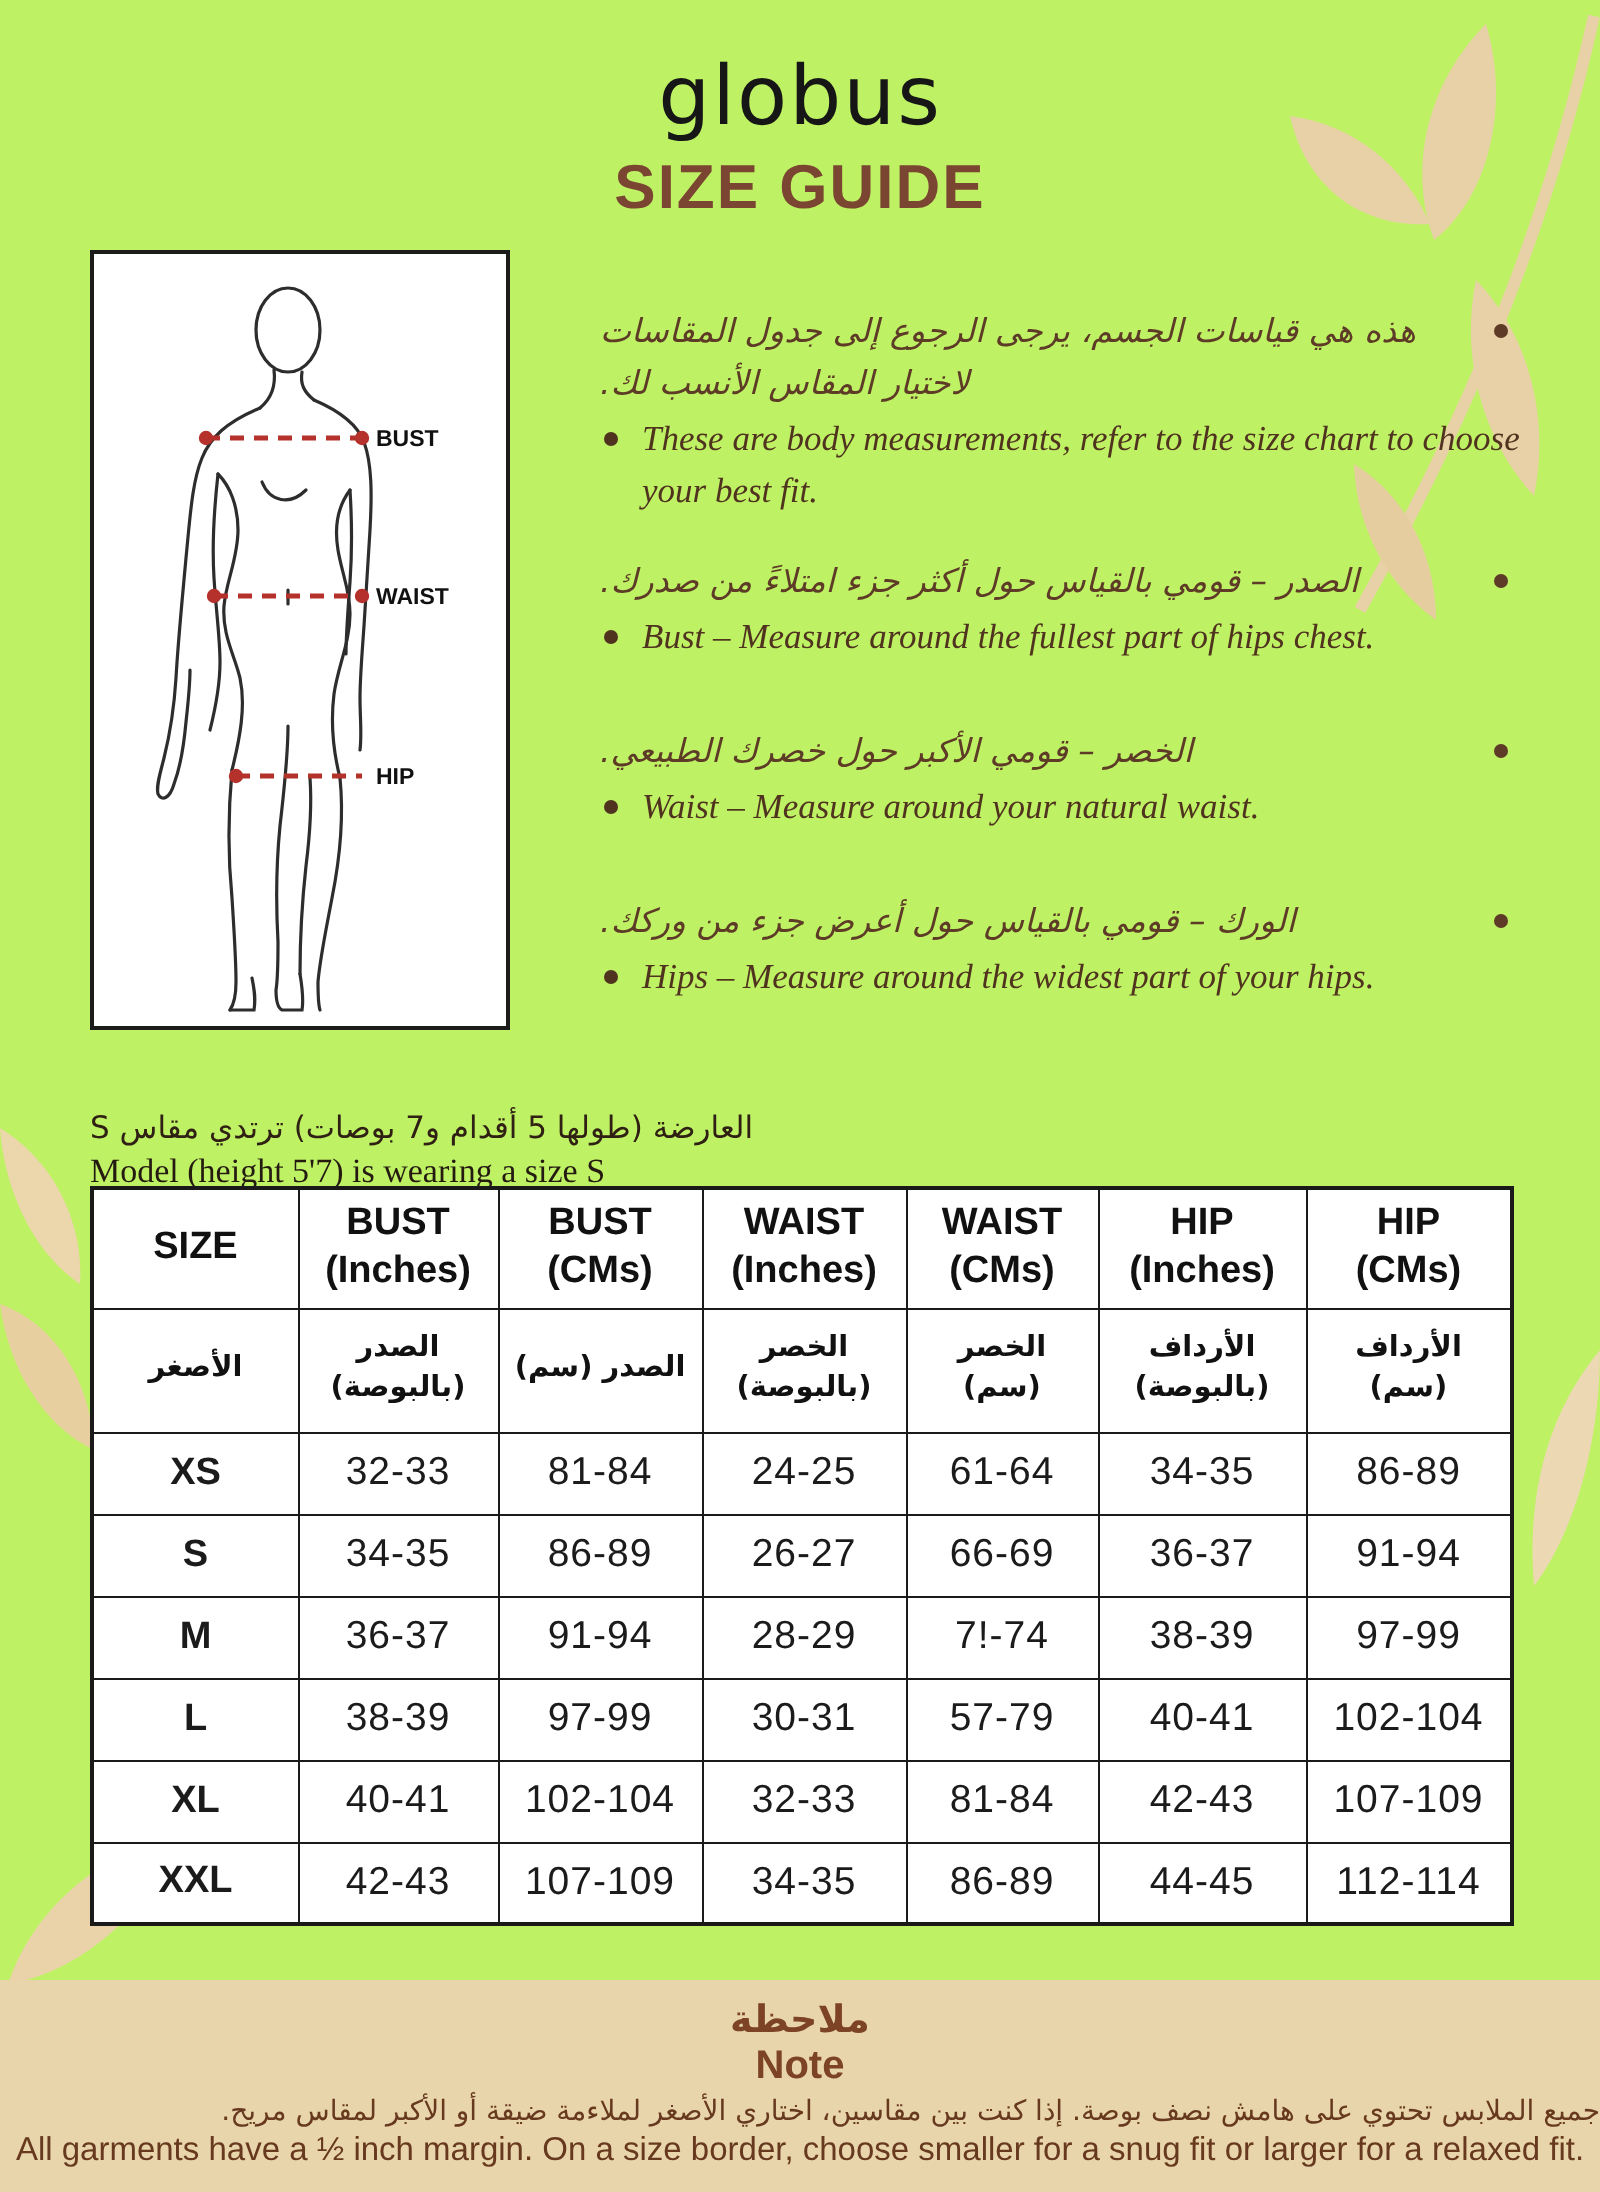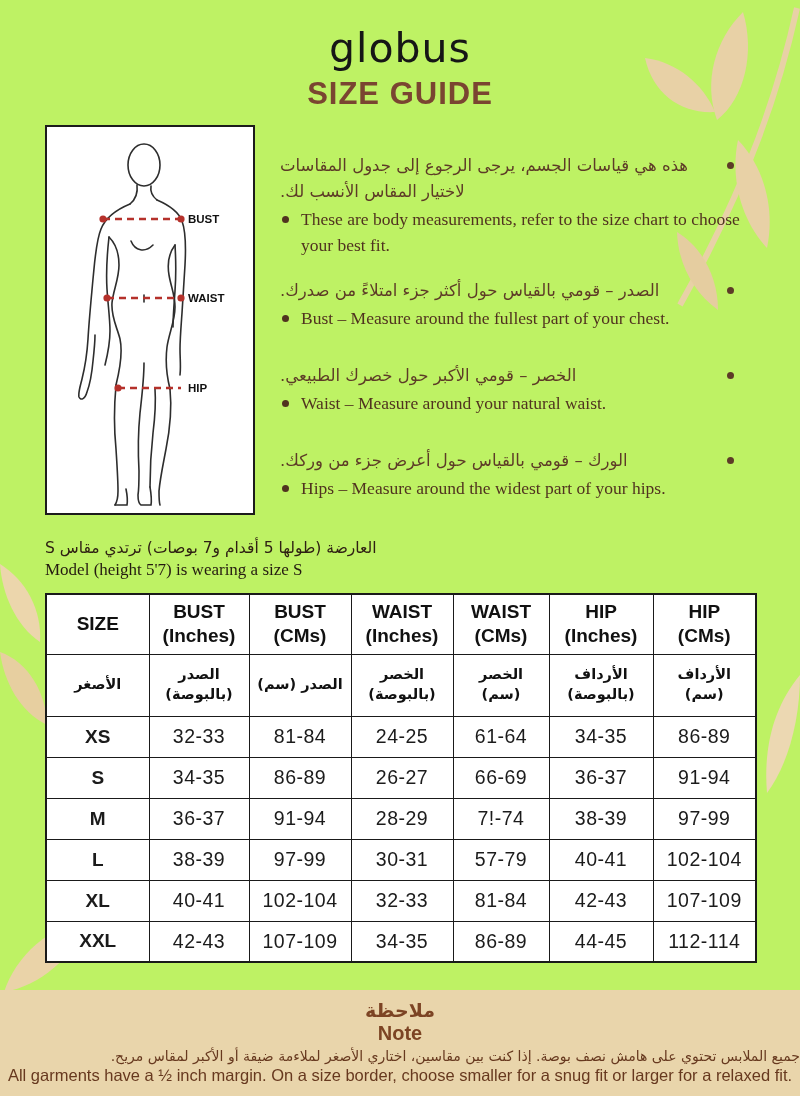--- a/index.html
+++ b/index.html
@@ -9,33 +9,33 @@
   
   .brand{position:absolute;top:24px;left:0;width:100%;text-align:center;
          font-family:"DejaVu Sans",sans-serif;font-size:41px;font-weight:500;
          color:#161616;letter-spacing:1px;}
   .guide-title{position:absolute;top:76px;left:0;width:100%;text-align:center;
          font-size:31px;font-weight:700;color:#7a4531;letter-spacing:1px;}
   
   .figure-box{position:absolute;left:45px;top:125px;width:210px;height:390px;
          background:#ffffff;border:2px solid #1c1c1c;box-sizing:border-box;}
   
-  .bullets{position:absolute;left:280px;top:153px;width:460px;}
+  .bullets{position:absolute;left:300px;top:153px;width:460px;font-style:italic;}
   .item{position:relative;margin-bottom:20px;}
   .item.gap{margin-bottom:31px;}
   .ar-line{direction:rtl;text-align:left;font-family:"DejaVu Sans",sans-serif;
          font-size:16.5px;line-height:1.55;color:#5d3b27;padding-right:20px;margin-bottom:3px;}
   .ar-dot{position:absolute;right:6px;top:9px;width:7px;height:7px;border-radius:50%;
          background:#5d3b27;}
   .en-line{display:flex;align-items:flex-start;font-family:"Liberation Serif",serif;
          font-size:17.5px;line-height:1.45;color:#50331f;}
   .en-dot{flex:0 0 auto;width:7px;height:7px;border-radius:50%;background:#50331f;
          margin:9px 12px 0 2px;}
   
-  .model-note{position:absolute;left:45px;top:539px;width:440px;}
+  .model-note{position:absolute;left:45px;top:555px;width:440px;}
   .model-ar{direction:rtl;text-align:left;font-family:"DejaVu Sans",sans-serif;
          font-size:15.5px;color:#2f2013;margin-bottom:3px;}
   .model-en{font-family:"Liberation Serif",serif;font-size:17px;color:#241softly;}
   .model-en{color:#241a10;}
   
   table.size{position:absolute;left:45px;top:593px;width:710px;border-collapse:collapse;
          table-layout:fixed;background:#ffffff;border:2.5px solid #1a1a1a;}
   table.size td,table.size th{border:1.5px solid #1a1a1a;text-align:center;vertical-align:middle;
          padding:0;}
   tr.h-en{height:60px;padding-left:13px;}
@@ -126,21 +126,21 @@
       <div class="en-line">
         <span class="en-dot"></span>
         <span>These are body measurements, refer to the size chart to choose your best fit.</span>
       </div>
     </div>
     <div class="item gap">
       <span class="ar-dot"></span>
       <div class="ar-line" dir="rtl">الصدر – قومي بالقياس حول أكثر جزء امتلاءً من صدرك.</div>
       <div class="en-line">
         <span class="en-dot"></span>
-        <span>Bust – Measure around the fullest part of your chest.</span>
+        <span>Bust – Measure around the fullest part of hips chest.</span>
       </div>
     </div>
     <div class="item gap">
       <span class="ar-dot"></span>
       <div class="ar-line" dir="rtl">الخصر – قومي الأكبر حول خصرك الطبيعي.</div>
       <div class="en-line">
         <span class="en-dot"></span>
         <span>Waist – Measure around your natural waist.</span>
       </div>
     </div>

